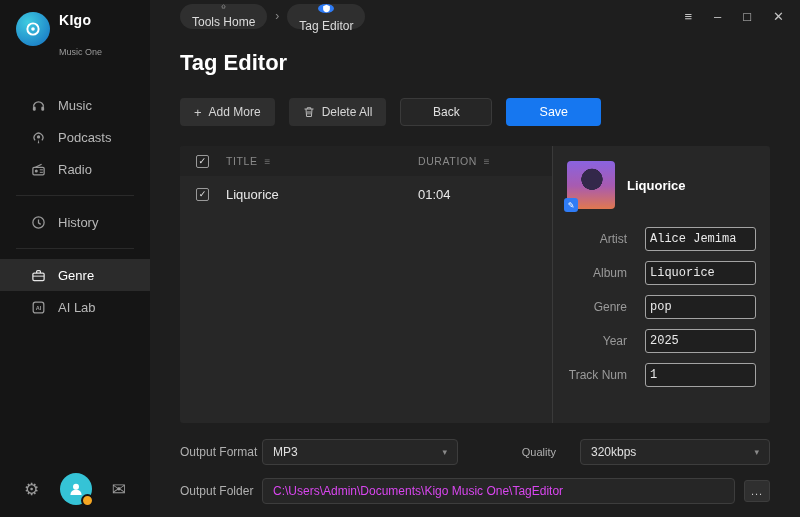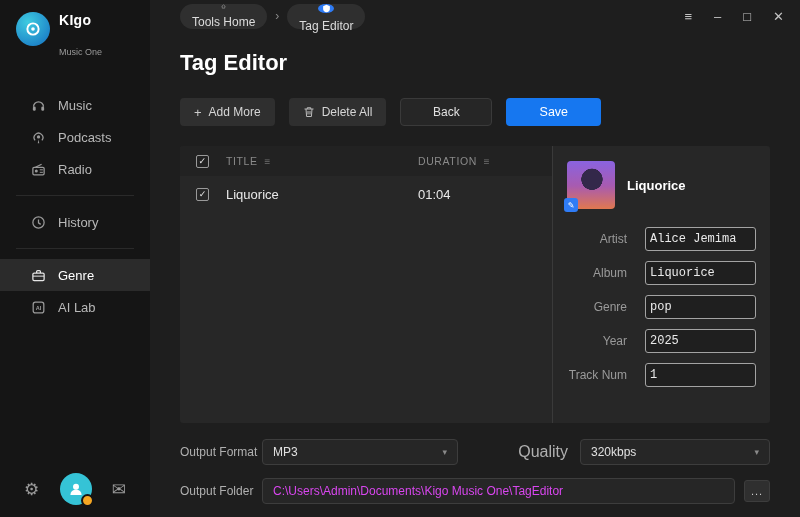--- a/index.html
+++ b/index.html
@@ -75,21 +75,21 @@
   .field-row { display:flex; align-items:center; margin-bottom:10px; }
   .field-label { width:60px; text-align:right; color:#9a9a9a; font-size:12px; margin-right:18px; flex-shrink:0; }
   .field-input { flex:1; height:24px; background:#1f1f1f; border:1px solid #a3a3a3; border-radius:3px; color:#eaeaea; font-size:12px; padding:0 4px; font-family:Liberation Mono, monospace; min-width:0; }
 
   
   .footer { margin-top:16px; }
   .foot-row { display:flex; align-items:center; margin-bottom:13px; }
   .foot-label { width:82px; color:#b0b0b0; font-size:12px; flex-shrink:0; }
   .select { width:196px; height:26px; background:#262626; border:1px solid #3d3d3d; border-radius:4px; display:flex; align-items:center; justify-content:space-between; padding:4px 10px; font-size:12px; color:#e0e0e0; cursor:pointer; }
   .select .chev { color:#8a8a8a; font-size:9px; }
-  .q-label { margin-left:auto; color:#b0b0b0; font-size:16px; margin-right:12px; }
+  .q-label { margin-left:auto; color:#b0b0b0; font-size:11px; margin-right:24px; }
   .select.q { width:190px; }
   .path-input { flex:1; height:26px; background:#262626; border:1px solid #3d3d3d; border-radius:4px; color:#d946ef; font-size:12px; padding:0 10px; font-family:inherit; min-width:0; }
   .browse-btn { width:26px; height:22px; margin-left:9px; background:#2f2f2f; border:1px solid #3d3d3d; border-radius:3px; color:#cccccc; font-size:11px; display:flex; align-items:center; justify-content:center; cursor:pointer; flex-shrink:0; letter-spacing:1px; }
 </style>
 </head>
 <body>
 
 <div class="window">
 
   <aside class="sidebar">

